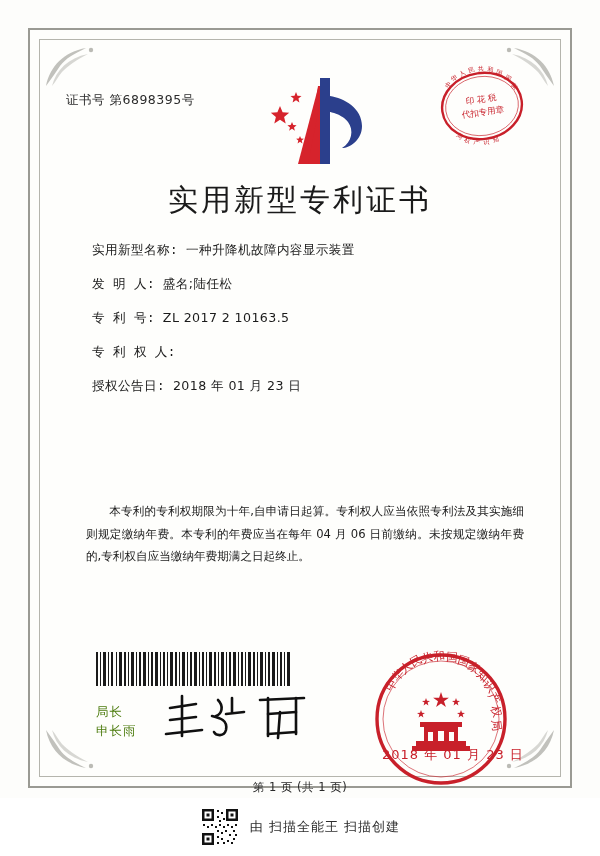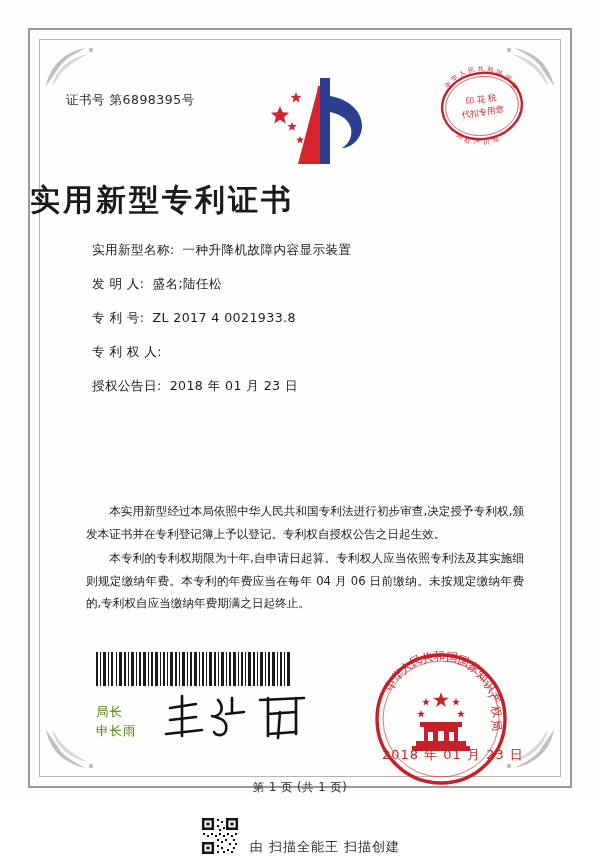--- a/index.html
+++ b/index.html
@@ -85,23 +85,23 @@
     height: 88px;
   }
   .seal-top svg { display:block; }
 
   
   .title {
     position: absolute;
     left: 0;
     right: 0;
     top: 150px;
-    text-align: left;
+    text-align: center;
     font-size: 30px;
-    font-weight: bold;
+    font-weight: normal;
     letter-spacing: 3px;
     color: #1a1a1a;
     font-family: "DejaVu Sans", "Liberation Sans", sans-serif;
   }
 
   
   .fields {
     position: absolute;
     left: 62px;
     top: 212px;
@@ -110,20 +110,21 @@
   .frow {
     display: flex;
     align-items: baseline;
     margin-bottom: 17px;
     font-size: 12.6px;
     color: #1b1b1b;
   }
   .flabel {
     white-space: nowrap;
     letter-spacing: 0.4px;
+    font-family: Liberation Mono, monospace;
   }
   .fvalue {
     margin-left: 8px;
     letter-spacing: 0.4px;
     text-align: right;
   }
 
   
   .body {
     position: absolute;
@@ -204,21 +205,21 @@
 
   
   .bottombar {
     position: absolute;
     left: 0;
     right: 0;
     bottom: 0;
     height: 58px;
     background: #ffffff;
     display: flex;
-    align-items: flex-end;
+    align-items: center;
     justify-content: center;
   }
   .qr {
     width: 40px;
     height: 40px;
     margin-right: 10px;
   }
   .qr svg { display:block; }
   .bottom-text {
     font-size: 13px;
@@ -314,33 +315,32 @@
       <div class="frow">
         <span class="flabel">实用新型名称:</span>
         <span class="fvalue">一种升降机故障内容显示装置</span>
       </div>
       <div class="frow">
         <span class="flabel">发 明 人:</span>
         <span class="fvalue">盛名;陆任松</span>
       </div>
       <div class="frow">
         <span class="flabel">专 利 号:</span>
-        <span class="fvalue">ZL 2017 4 0021933.8</span>
+        <span class="fvalue">ZL 2017 2 10163.5</span>
       </div>
       <div class="frow">
         <span class="flabel">专 利 权 人:</span>
       </div>
       <div class="frow">
         <span class="flabel">授权公告日:</span>
         <span class="fvalue">2018 年 01 月 23 日</span>
       </div>
     </div>
 
     <div class="body">
-      <p>本实用新型经过本局依照中华人民共和国专利法进行初步审查,决定授予专利权,颁发本证书并在专利登记簿上予以登记。专利权自授权公告之日起生效。</p>
       <p>本专利的专利权期限为十年,自申请日起算。专利权人应当依照专利法及其实施细则规定缴纳年费。本专利的年费应当在每年 04 月 06 日前缴纳。未按规定缴纳年费的,专利权自应当缴纳年费期满之日起终止。</p>
     </div>
 
     <div class="barcode">
       <svg viewBox="0 0 195 34">
         <g fill="#1a1a1a">
           <rect x="0" y="0" width="2" height="34"></rect>
             <rect x="4" y="0" width="1" height="34"></rect>
           <rect x="7" y="0" width="3" height="34"></rect>
             <rect x="12" y="0" width="1" height="34"></rect>

